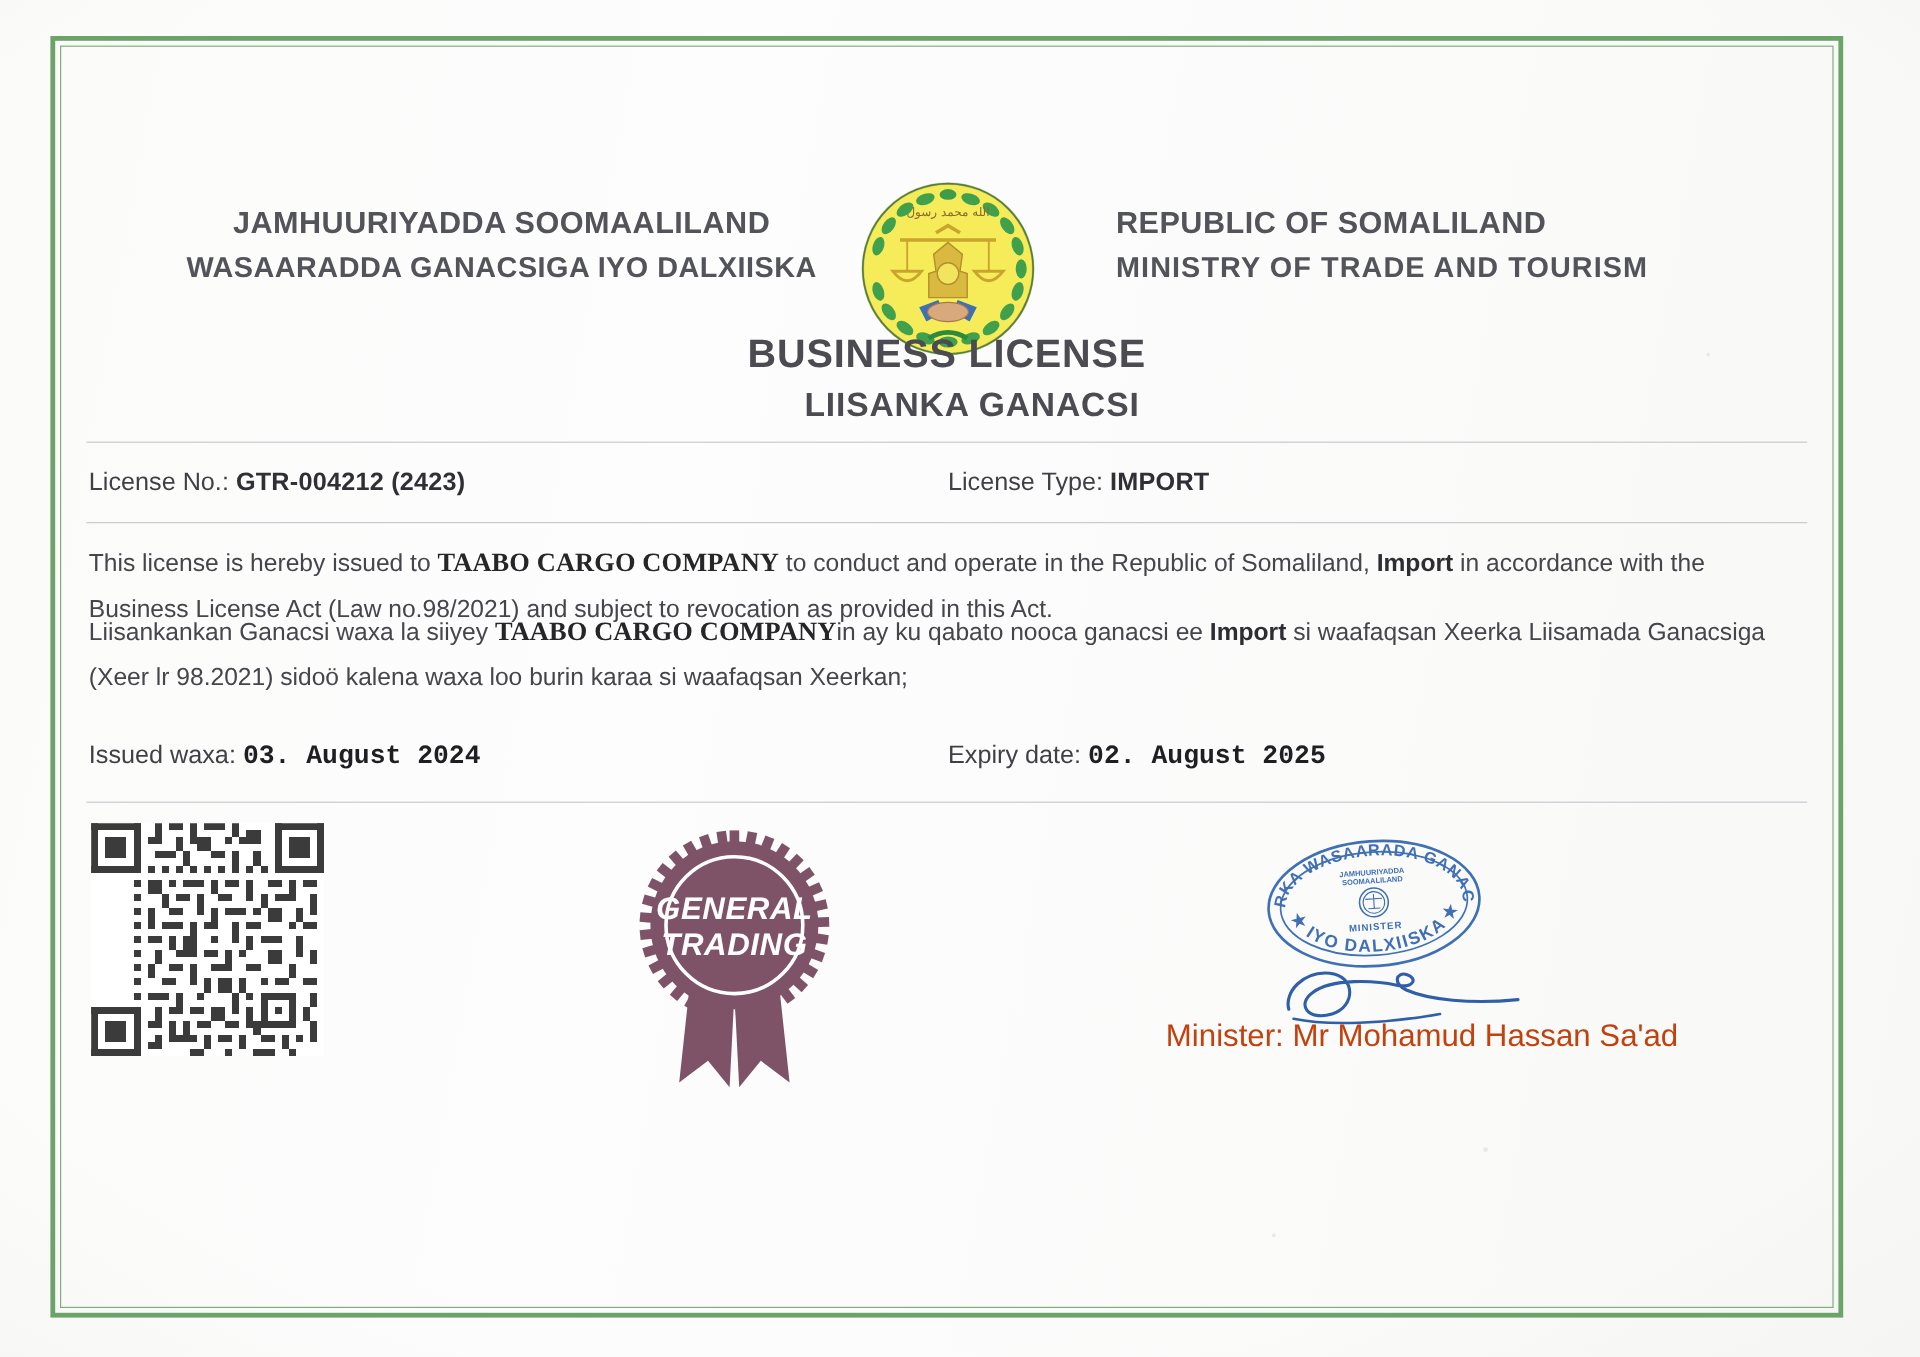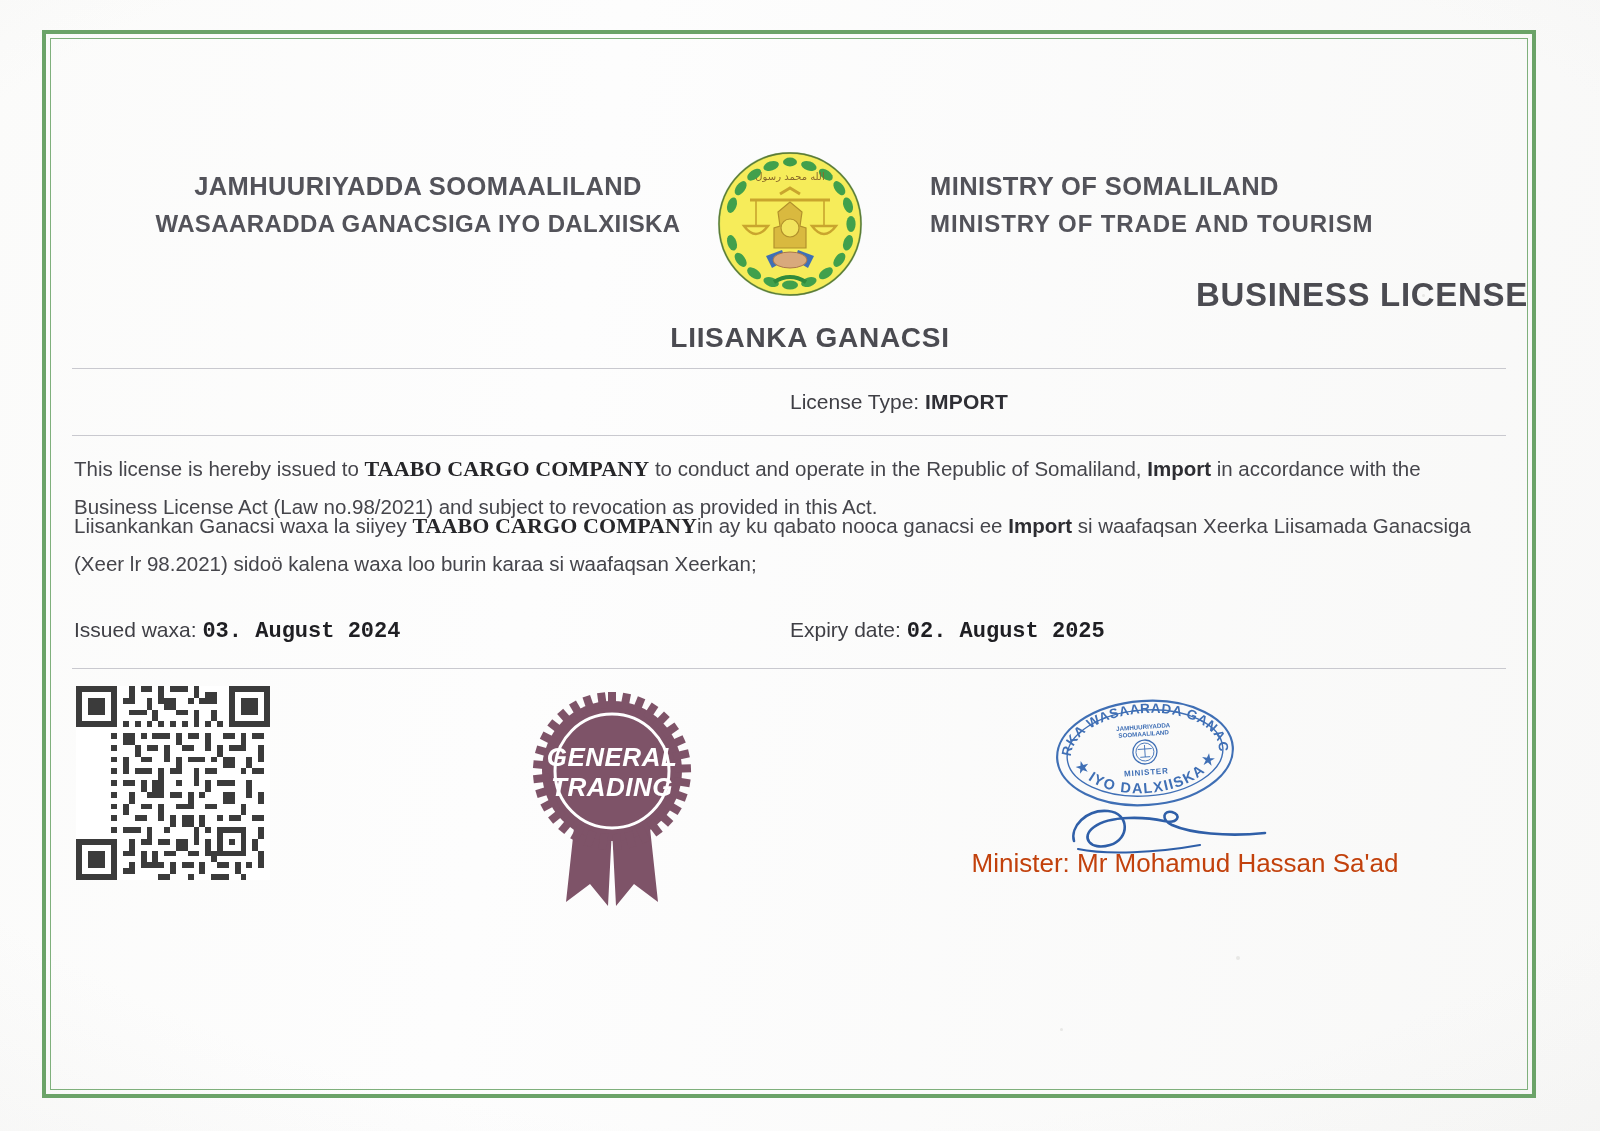--- a/index.html
+++ b/index.html
@@ -108,21 +108,20 @@
     top: 238px;
     left: 0;
     width: 100%;
     text-align: center;
   }
   #doc-title-en {
     font-size: 33px;
     font-weight: bold;
     letter-spacing: 0.7px;
     color: #4b4b51;
-    text-align: right;
   }
   #doc-title-so {
     font-size: 28px;
     font-weight: bold;
     letter-spacing: 0.7px;
     color: #4b4b51;
     margin-top: 8px;
     padding-left: 42px;
   }
 
@@ -270,21 +269,21 @@
   <div id="cert-content">
 
     <div class="header-row">
 
       <div class="header-block header-left">
         <div class="line1">JAMHUURIYADDA SOOMAALILAND</div>
         <div class="line2">WASAARADDA GANACSIGA IYO DALXIISKA</div>
       </div>
 
       <div class="header-block header-right">
-        <div class="line1">MINISTRY OF SOMALILAND</div>
+        <div class="line1">REPUBLIC OF SOMALILAND</div>
         <div class="line2">MINISTRY OF TRADE AND TOURISM</div>
       </div>
 
       <svg id="coat-of-arms" viewBox="0 0 148 148">
         <circle cx="74" cy="74" r="71" fill="#f6ec5a" stroke="#6d6a2a" stroke-width="1.4"></circle>
         <circle cx="74" cy="74" r="71" fill="none" stroke="#3f9c4a" stroke-width="2.2" opacity=".35"></circle>
 
         <g fill="#3f9c4a">
           <g id="leafring">
             <ellipse cx="74" cy="12" rx="7" ry="4.4" transform="rotate(0 74 74)"></ellipse>
@@ -332,20 +331,24 @@
     </div>
 
     <div class="title-wrap">
       <div id="doc-title-en">BUSINESS LICENSE</div>
       <div id="doc-title-so">LIISANKA GANACSI</div>
     </div>
 
     <div class="hrule r1"></div>
 
     <div class="meta-row">
+      <div id="license-no-field">
+        <span>License No.:</span>
+        <span class="meta-strong">GTR-004212 (2423)</span>
+      </div>
       <div id="license-type-field">
         <span>License Type:</span>
         <span class="meta-strong">IMPORT</span>
       </div>
     </div>
 
     <div class="hrule r2"></div>
 
     <div class="body-block" id="para-en">
       <span>This license is hereby issued to </span><span class="co-name">TAABO CARGO COMPANY</span><span> to conduct and operate in the Republic of Somaliland, </span><span class="b-import">Import</span><span> in accordance with the Business License Act (Law no.98/2021) and subject to revocation as provided in this Act.</span>

